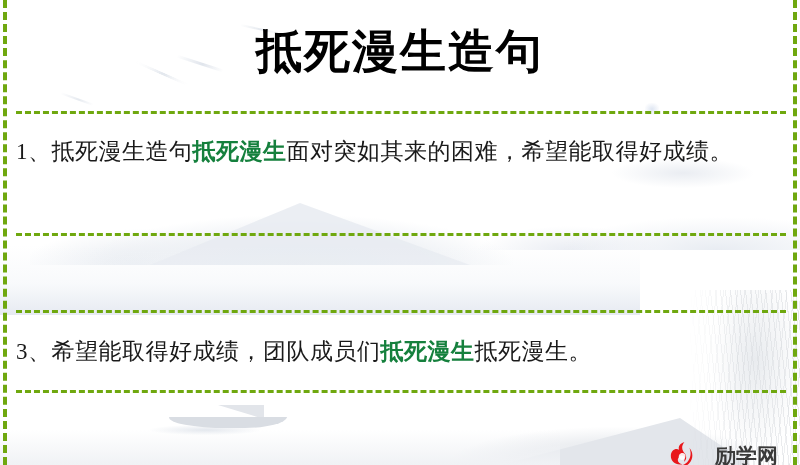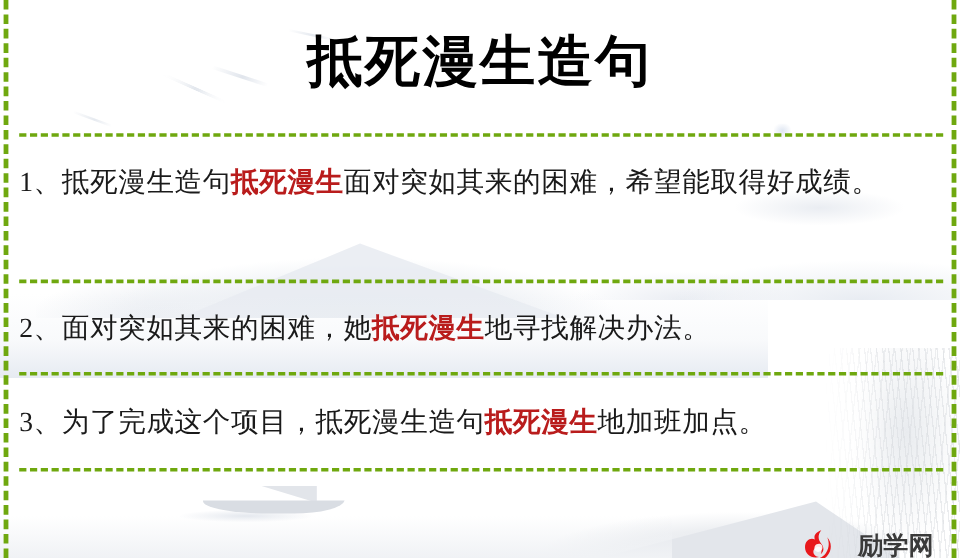--- a/index.html
+++ b/index.html
@@ -263,21 +263,21 @@
     line-height: 37px;
     color: #1a1a1a;
     letter-spacing: .5px;
     text-align: justify;
   }
   .s1 { top: 133px; }
   .s2 { top: 255px; }
   .s3 { top: 333px; }
 
   .kw {
-    color: #b91c1c;
+    color: #15803d;
     font-weight: bold;
   }
 
   
   .logo {
     position: absolute;
     z-index: 4;
     right: 22px;
     top: 440px;
     display: flex;
@@ -330,28 +330,25 @@
     <div class="title">抵死漫生造句</div>
 
     <div class="sep sep-1"></div>
 
     <div class="sentence s1">
       <span>1、</span><span>抵死漫生造句</span><span class="kw">抵死漫生</span><span>面对突如其来的困难，希望能取得好成绩。</span>
     </div>
 
     <div class="sep sep-2"></div>
 
-    <div class="sentence s2">
-      <span>2、</span><span>面对突如其来的困难，她</span><span class="kw">抵死漫生</span><span>地寻找解决办法。</span>
-    </div>
 
     <div class="sep sep-3"></div>
 
     <div class="sentence s3">
-      <span>3、</span><span>为了完成这个项目，抵死漫生造句</span><span class="kw">抵死漫生</span><span>地加班加点。</span>
+      <span>3、</span><span>希望能取得好成绩，团队成员们</span><span class="kw">抵死漫生</span><span>抵死漫生。</span>
     </div>
 
     <div class="sep sep-4"></div>
 
   </div>
 
   <div class="logo">
     <svg class="logo-mark" viewBox="0 0 64 64">
       <path d="M38 4 C30 14 34 22 38 27 C43 33 43 40 37 45 C42 33 33 29 27 35 C21 41 26 50 34 50 C20 53 10 44 10 33 C10 21 20 16 27 20 C24 12 30 7 38 4 Z" fill="#e8181c"></path>
       <path d="M48 16 C56 24 57 38 48 48 C40 57 27 58 19 52 C29 55 40 52 46 43 C52 34 52 24 48 16 Z" fill="#e8181c"></path>

